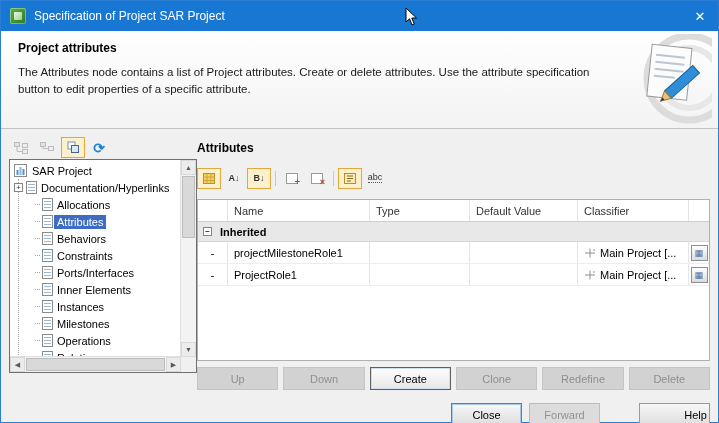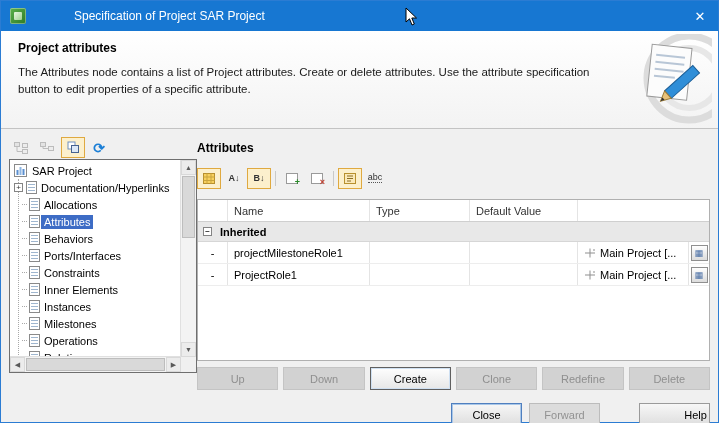--- a/index.html
+++ b/index.html
@@ -3,21 +3,21 @@
 <meta charset="utf-8">
 <style>
   html,body{margin:0;padding:0;}
   body{width:719px;height:423px;position:relative;font-family:"Liberation Sans","DejaVu Sans",sans-serif;font-size:11px;background:#e8e8e8;overflow:hidden;}
   .window{position:absolute;inset:0;border:1px solid #2b7cd3;box-sizing:border-box;display:flex;flex-direction:column;background:#f0f0f0;}
 
   
   .titlebar{height:30px;flex:none;background:#1777d2;display:flex;align-items:center;padding-left:9px;color:#fff;position:relative;}
   .app-icon{width:16px;height:16px;margin-right:8px;background:linear-gradient(135deg,#5cb14a,#2d7a26);border-radius:2px;box-shadow:inset 0 0 0 1px rgba(255,255,255,.35);position:relative;flex:none;}
   .app-icon::after{content:"";position:absolute;left:4px;top:4px;width:8px;height:8px;background:linear-gradient(135deg,#eaf7e2,#9fd08f);border-radius:1px;}
-  .title-text{font-size:12px;margin-left:40px;}
+  .title-text{font-size:12px;}
   .close-btn{margin-left:auto;width:36px;height:30px;display:flex;align-items:center;justify-content:center;font-size:13px;}
   .cursor{position:absolute;left:404px;top:6px;}
 
   
   .header{height:98px;flex:none;background:linear-gradient(#ffffff,#f3f3f3);border-bottom:1px solid #c3c3c3;position:relative;padding:10px 16px 0 17px;box-sizing:border-box;}
   .header-title{font-weight:bold;font-size:12px;margin-bottom:9px;}
   .header-desc{width:600px;font-size:11.5px;line-height:1.5;color:#1a1a1a;}
   .header-art{position:absolute;right:6px;top:3px;}
 
   
@@ -27,21 +27,21 @@
   .tb-btn{width:24px;height:21px;display:flex;align-items:center;justify-content:center;border:1px solid transparent;box-sizing:border-box;background:transparent;padding:0;}
   .tb-btn.sel{background:#fcf0cd;border-color:#dfa940;}
   .tb-btn.dis{opacity:.5;}
   .refresh-glyph{color:#1c7fd6;font-size:14px;font-weight:bold;line-height:1;}
 
   
   .tree-box{position:absolute;left:8px;top:30px;width:188px;height:214px;background:#fff;border:1px solid #6f6f6f;box-sizing:border-box;}
   .tree-port{position:absolute;left:0;top:0;right:15px;bottom:15px;overflow:hidden;padding-top:2px;}
   .tree-vline{position:absolute;left:8px;top:19px;height:180px;border-left:1px dotted #a8a8a8;}
   .tree-item{height:17px;display:flex;align-items:center;white-space:nowrap;padding-left:4px;position:relative;}
-  .tree-item.child{padding-left:12px;}
+  .tree-item.child{padding-left:25px;}
   .tree-item.child::before{content:"";width:5px;border-top:1px dotted #a8a8a8;margin-right:2px;flex:none;}
   .tree-item.exp{padding-left:4px;}
   .tree-item.exp::before{display:none;}
   .expander{width:9px;height:9px;border:1px solid #848484;background:#fff;display:flex;align-items:center;justify-content:center;font-size:8px;line-height:7px;margin-right:3px;flex:none;color:#333;box-sizing:border-box;}
   .n-ico{width:11px;height:13px;border:1px solid #8a8a8a;background:#fff;position:relative;flex:none;margin-right:1px;box-sizing:border-box;}
   .n-ico::after{content:"";position:absolute;left:1px;right:1px;top:2px;height:8px;background:repeating-linear-gradient(to bottom,#9fb6cf 0 1px,transparent 1px 3px);}
   .t-lbl{padding:1px 3px;}
   .tree-item.selected .t-lbl{background:#3d6cc5;color:#fff;}
 
   
@@ -187,26 +187,26 @@
           <span class="t-lbl">Attributes</span>
         </div>
 
         <div class="tree-item child">
           <span class="n-ico"></span>
           <span class="t-lbl">Behaviors</span>
         </div>
 
         <div class="tree-item child">
           <span class="n-ico"></span>
+          <span class="t-lbl">Constraints</span>
+        </div>
+
+        <div class="tree-item child">
+          <span class="n-ico"></span>
           <span class="t-lbl">Ports/Interfaces</span>
-        </div>
-
-        <div class="tree-item child">
-          <span class="n-ico"></span>
-          <span class="t-lbl">Constraints</span>
         </div>
 
         <div class="tree-item child">
           <span class="n-ico"></span>
           <span class="t-lbl">Inner Elements</span>
         </div>
 
         <div class="tree-item child">
           <span class="n-ico"></span>
           <span class="t-lbl">Instances</span>
@@ -278,20 +278,21 @@
         <span class="abc-txt">abc</span>
       </button>
     </div>
 
     <div class="attr-table">
       <div class="tr hdr">
         <div class="cell c0"></div>
         <div class="cell c1">Name</div>
         <div class="cell c2">Type</div>
         <div class="cell c3">Default Value</div>
+        <div class="cell c4">Classifier</div>
         <div class="cell c5"></div>
       </div>
 
       <div class="group-row">
         <span class="expander">−</span>
         <span>Inherited</span>
       </div>
 
       <div class="tr data-row">
         <div class="cell c0">-</div>

